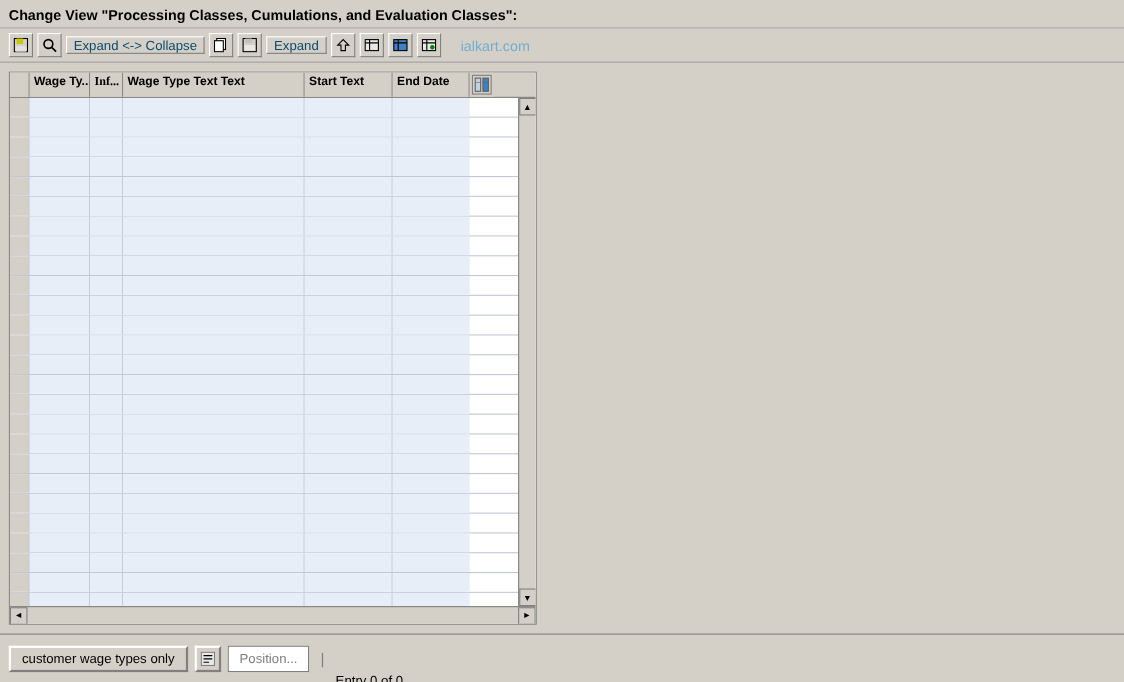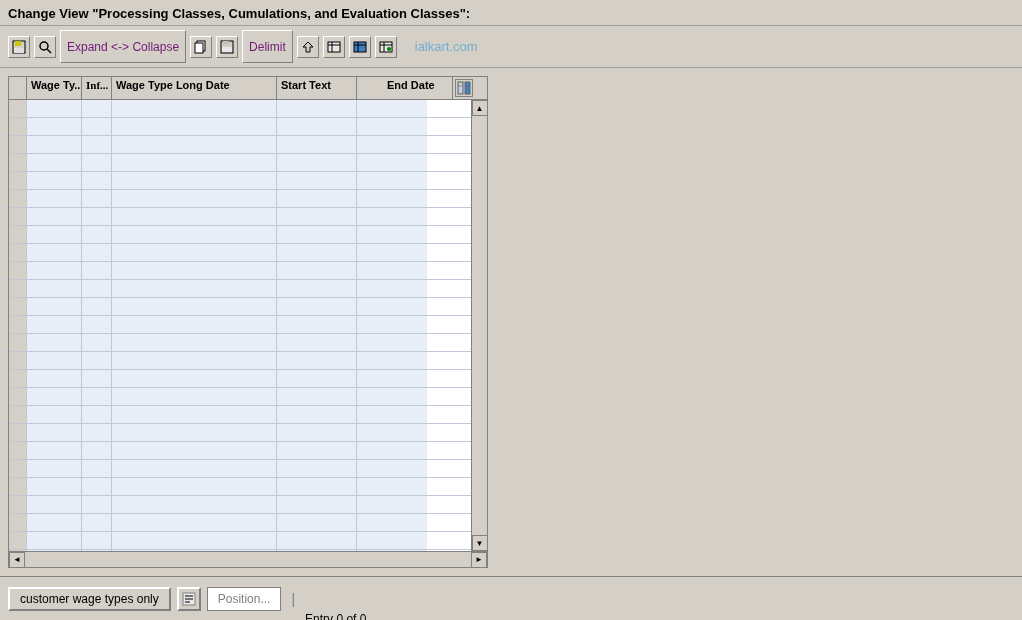--- a/index.html
+++ b/index.html
@@ -50,29 +50,29 @@
       border-left-color: #fff;
       cursor: pointer;
       display: flex;
       align-items: center;
       justify-content: center;
       font-size: 10px;
       color: #000;
     }
 
     .toolbar-text-btn {
-      height: 33px;
+      height: 16px;
       padding: 0 6px;
       background: #d4d0c8;
       border: 1px solid #808080;
       border-top-color: #fff;
       border-left-color: #fff;
       cursor: pointer;
       font-size: 12px;
-      color: #701a75;
+      color: #0c4a6e;
       display: flex;
       align-items: center;
     }
 
     .watermark {
       color: #4a9fd4;
       font-size: 13px;
       margin-left: 14px;
       opacity: 0.7;
     }
@@ -115,21 +115,21 @@
       color: #000;
       background: #d4d0c8;
       white-space: nowrap;
       overflow: hidden;
     }
 
     .th-wage-type { width: 55px; }
     .th-inf { width: 30px; font-family: Liberation Serif, serif; }
     .th-long-text { width: 165px; }
     .th-start-date { width: 80px; }
-    .th-end-date { width: 70px; margin-left: 26px; }
+    .th-end-date { width: 70px; }
     .th-icon {
       width: 22px;
       display: flex;
       align-items: center;
       justify-content: center;
       padding: 2px;
       border-right: none;
     }
 
     .table-icon-btn {
@@ -333,21 +333,21 @@
       </svg>
     </button>
     <button class="toolbar-btn" title="Save2">
       <svg width="14" height="14" viewBox="0 0 14 14">
         <rect x="1" y="1" width="12" height="12" fill="none" stroke="#000" stroke-width="1"></rect>
         <rect x="3" y="1" width="6" height="4" fill="#c0c0c0"></rect>
         <rect x="2" y="7" width="10" height="5" fill="#e8e8e8"></rect>
       </svg>
     </button>
 
-    <button class="toolbar-text-btn">Delimit</button>
+    <button class="toolbar-text-btn">Expand</button>
 
     <button class="toolbar-btn">
       <svg width="14" height="14" viewBox="0 0 14 14">
         <path d="M2 7 L7 2 L12 7 L9 7 L9 12 L5 12 L5 7 Z" fill="none" stroke="#000" stroke-width="1"></path>
       </svg>
     </button>
     <button class="toolbar-btn">
       <svg width="14" height="14" viewBox="0 0 14 14">
         <rect x="1" y="2" width="12" height="10" fill="#e8e8e8" stroke="#000" stroke-width="1"></rect>
         <line x1="1" y1="5" x2="13" y2="5" stroke="#000" stroke-width="1"></line>
@@ -374,21 +374,21 @@
   </div>
 
   <div class="content-area">
 
     <div class="table-container">
 
       <div class="table-header">
         <div class="col-selector"></div>
         <div class="th th-wage-type">Wage Ty...</div>
         <div class="th th-inf">Inf...</div>
-        <div class="th th-long-text">Wage Type Long Date</div>
+        <div class="th th-long-text">Wage Type Text Text</div>
         <div class="th th-start-date">Start Text</div>
         <div class="th th-end-date">End Date</div>
         <div class="th th-icon">
           <div class="table-icon-btn">
             <svg width="14" height="14" viewBox="0 0 14 14">
               <rect x="1" y="1" width="5" height="12" fill="#c0d0e0" stroke="#606060" stroke-width="1"></rect>
               <rect x="8" y="1" width="5" height="12" fill="#4080c0" stroke="#606060" stroke-width="1"></rect>
               <line x1="1" y1="5" x2="6" y2="5" stroke="#606060" stroke-width="0.5"></line>
               <line x1="8" y1="5" x2="13" y2="5" stroke="#606060" stroke-width="0.5"></line>
             </svg>

